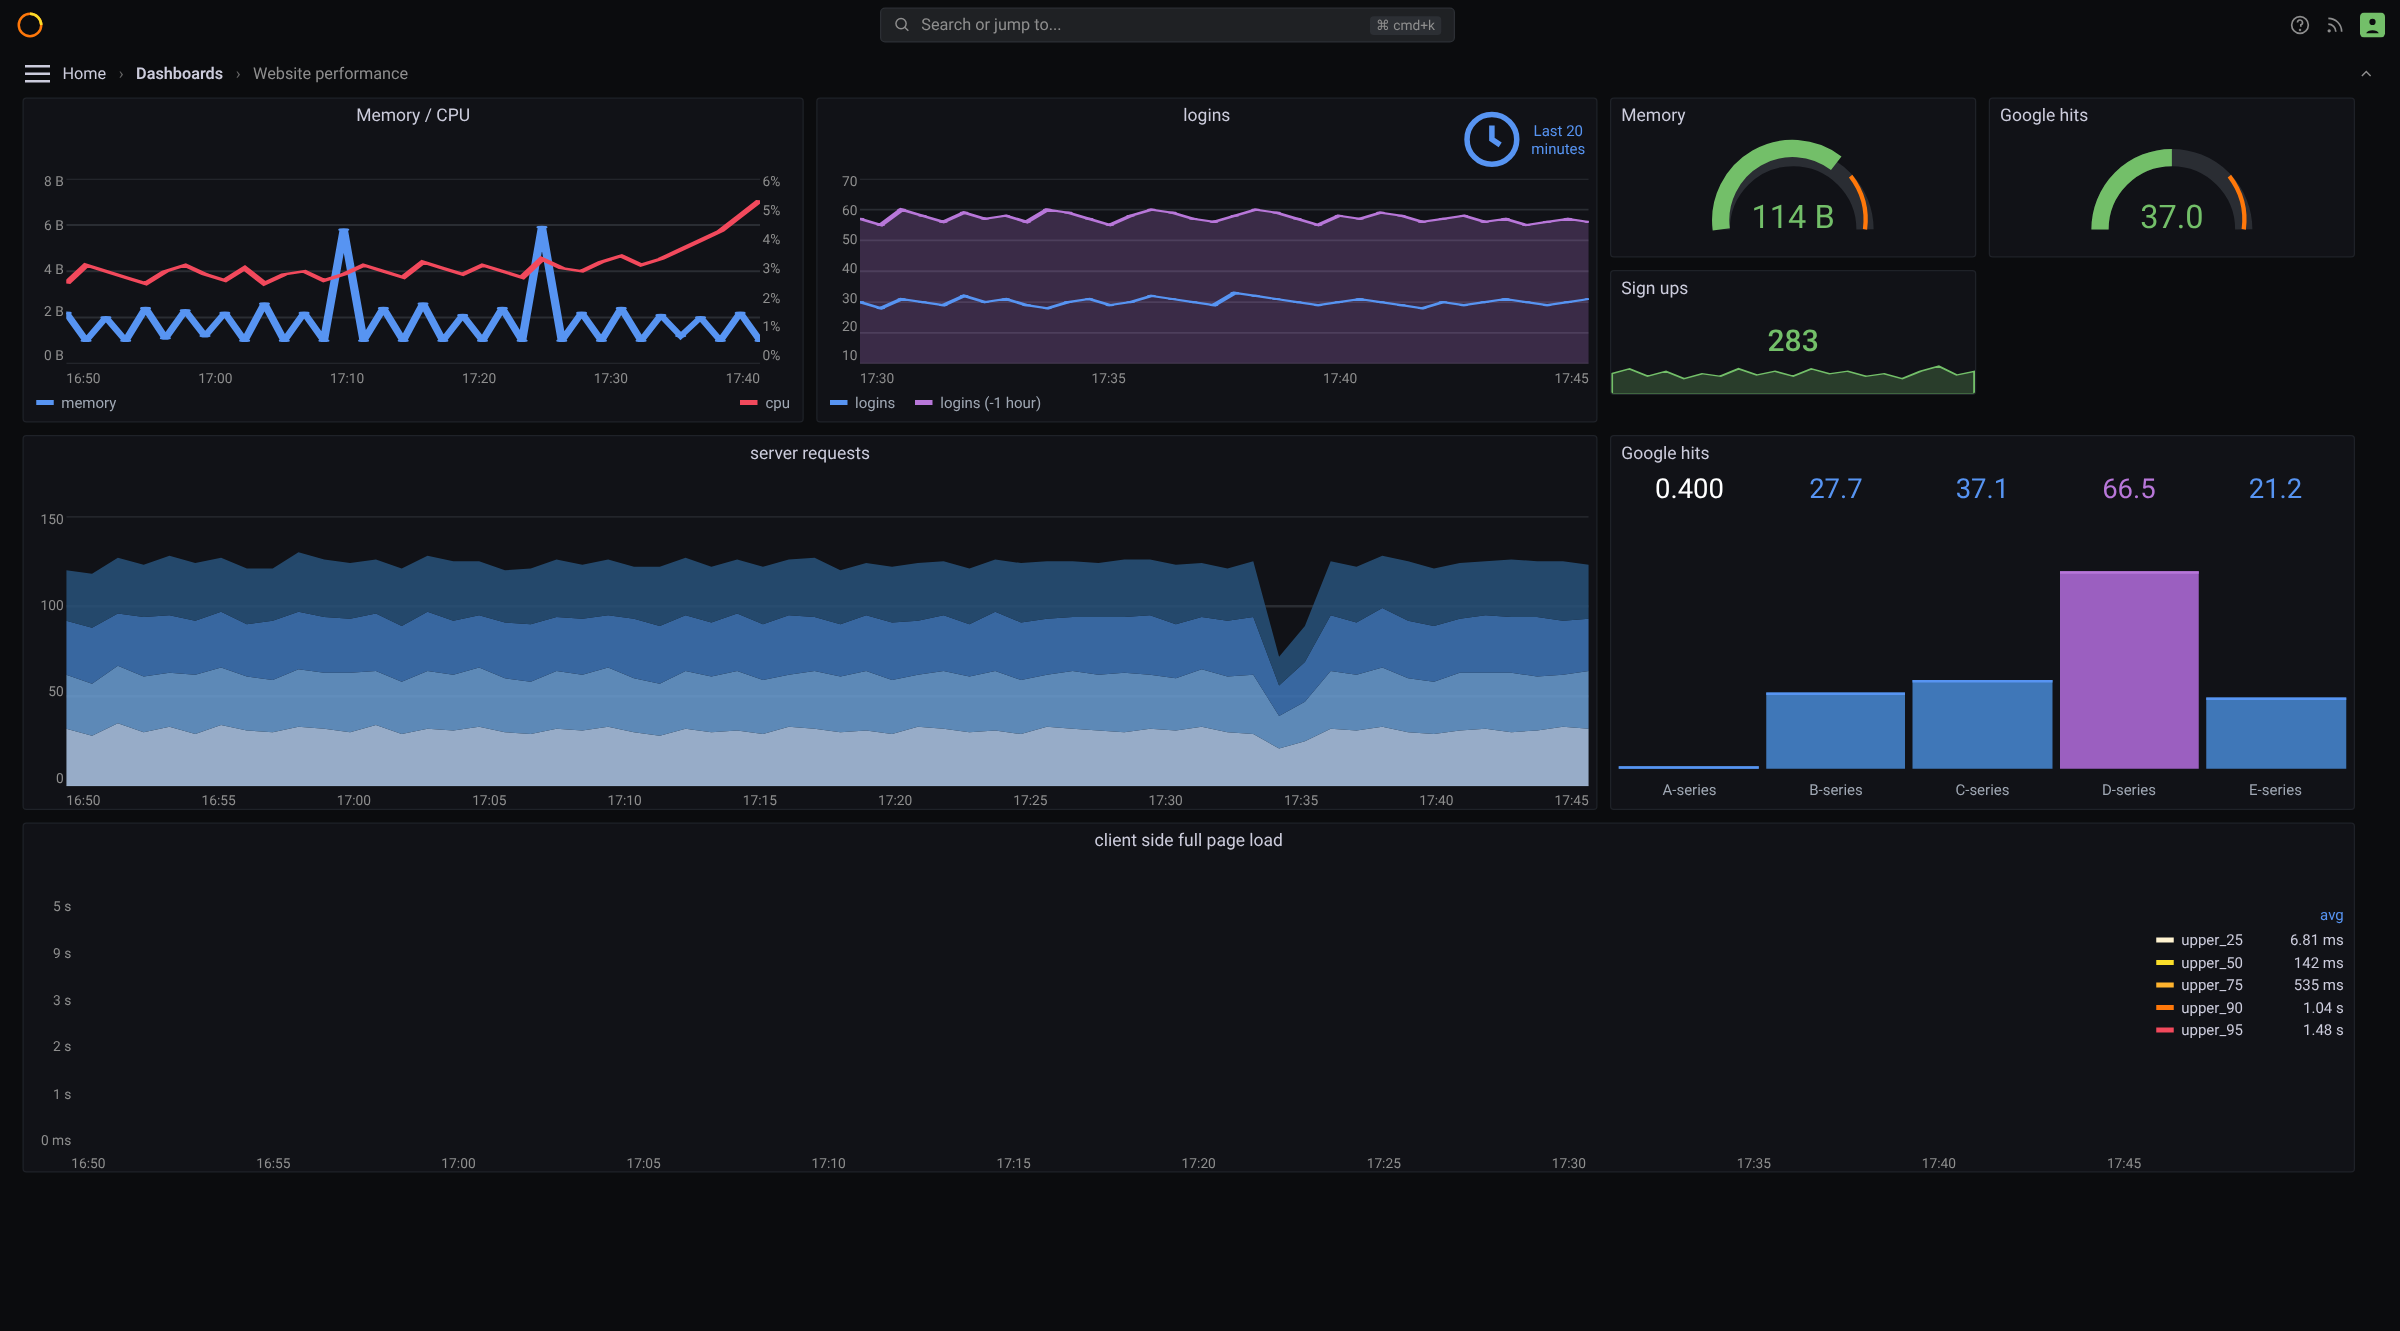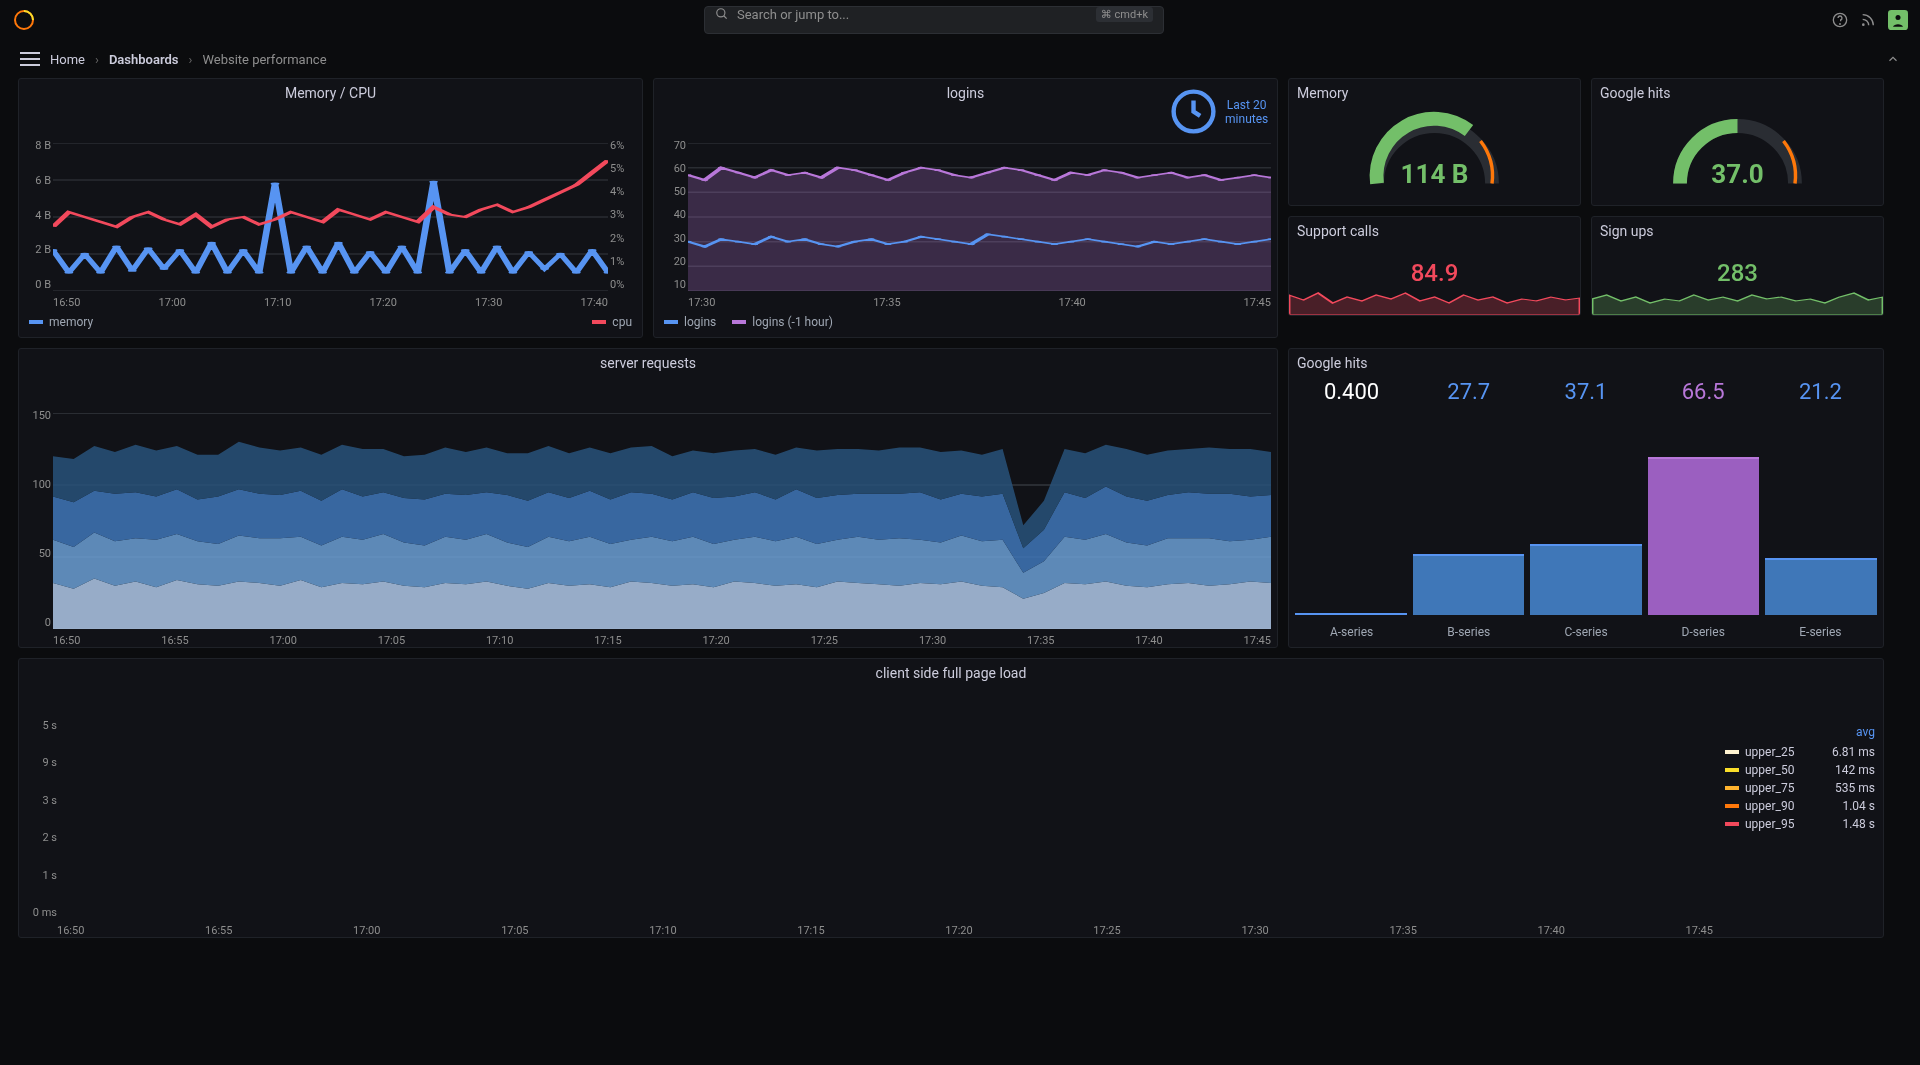--- a/index.html
+++ b/index.html
@@ -21,21 +21,21 @@
 }
 .logo-icon { width: 24px; height: 24px; }
 .search-box {
   flex: 0 0 460px;
   margin: 0 auto;
   height: 28px;
   background: #1f2124;
   border: 1px solid #2c2f34;
   border-radius: 4px;
   display: flex;
-  align-items: flex-start;
+  align-items: center;
   padding: 0 10px;
   color: #8e8e8e;
   gap: 8px;
 }
 .search-box .kbd {
   margin-left: auto;
   font-size: 11px;
   background: #2c2f34;
   padding: 1px 5px;
   border-radius: 3px;
@@ -101,21 +101,21 @@
 .x-axis-labels { position: absolute; left: 34px; right: 6px; bottom: 0; display: flex; justify-content: space-between; font-size: 11px; color: #8e8e8e; }
 .plot { position: absolute; left: 34px; right: 34px; top: 4px; bottom: 18px; }
 .plot.no-right { right: 6px; }
 svg { width: 100%; height: 100%; display: block; }
 .gridline { stroke: #2a2d33; stroke-width: 1; }
 
 
 .gauge-row { display: grid; grid-template-columns: 1fr 1fr; gap: 10px; }
 .gauge-panel { height: 128px; }
 .gauge-wrap { display: flex; align-items: center; justify-content: center; height: 92px; }
-.gauge-value { position: absolute; font-size: 26px; font-weight: 700; }
+.gauge-value { position: absolute; font-size: 26px; font-weight: 400; }
 
 
 .spark-panel { height: 100px; }
 .spark-wrap { position: relative; flex: 1; }
 .spark-value { position: absolute; top: 18px; left: 50%; transform: translateX(-50%); font-size: 24px; font-weight: 500; }
 
 
 .bar-gauge-values { display: grid; grid-template-columns: repeat(5, 1fr); text-align: center; font-size: 22px; padding: 6px 4px 4px; }
 .bar-gauge-bars { flex: 1; display: grid; grid-template-columns: repeat(5, 1fr); gap: 6px; padding: 4px 6px; }
 .bar-g-cell { display: flex; flex-direction: column; justify-content: flex-end; border: 0px solid #2a2d33; }
@@ -432,29 +432,20 @@
             <path d="M 20 70 A 50 50 0 0 1 120 70" fill="none" stroke="#2a2d33" stroke-width="12"></path>
             <path d="M 20 70 A 50 50 0 0 1 70 20" fill="none" stroke="#73bf69" stroke-width="12"></path>
             <path d="M 110 33 A 50 50 0 0 1 120 70" fill="none" stroke="#ff780a" stroke-width="3"></path>
           </svg>
           <div class="gauge-value" style="color:#73bf69;bottom:6px">37.0</div>
         </div>
       </div>
     </div>
     <div class="gauge-row">
       <div class="panel spark-panel">
-        <div class="panel-title panel-title-left">Support calls</div>
-        <div class="spark-wrap">
-          <div class="spark-value" style="color:#f2495c">84.9</div>
-          <svg viewBox="0 0 100 40" preserveAspectRatio="none" style="position:absolute;bottom:0;left:0;width:100%;height:40px">
-            <path d="M0,20 L5,25 L10,18 L15,28 L20,22 L25,26 L30,20 L35,24 L40,18 L45,26 L50,22 L55,28 L60,20 L65,25 L70,22 L75,28 L80,24 L85,26 L90,22 L95,25 L100,23 L100,40 L0,40 Z" fill="#f2495c" fill-opacity="0.25" stroke="#f2495c" stroke-width="1"></path>
-          </svg>
-        </div>
-      </div>
-      <div class="panel spark-panel">
         <div class="panel-title panel-title-left">Sign ups</div>
         <div class="spark-wrap">
           <div class="spark-value" style="color:#73bf69">283</div>
           <svg viewBox="0 0 100 40" preserveAspectRatio="none" style="position:absolute;bottom:0;left:0;width:100%;height:40px">
             <path d="M0,24 L5,20 L10,26 L15,22 L20,28 L25,24 L30,26 L35,20 L40,25 L45,22 L50,26 L55,20 L60,24 L65,22 L70,26 L75,24 L80,28 L85,22 L90,18 L95,25 L100,22 L100,40 L0,40 Z" fill="#73bf69" fill-opacity="0.25" stroke="#73bf69" stroke-width="1"></path>
           </svg>
         </div>
       </div>
     </div>
   </div>

